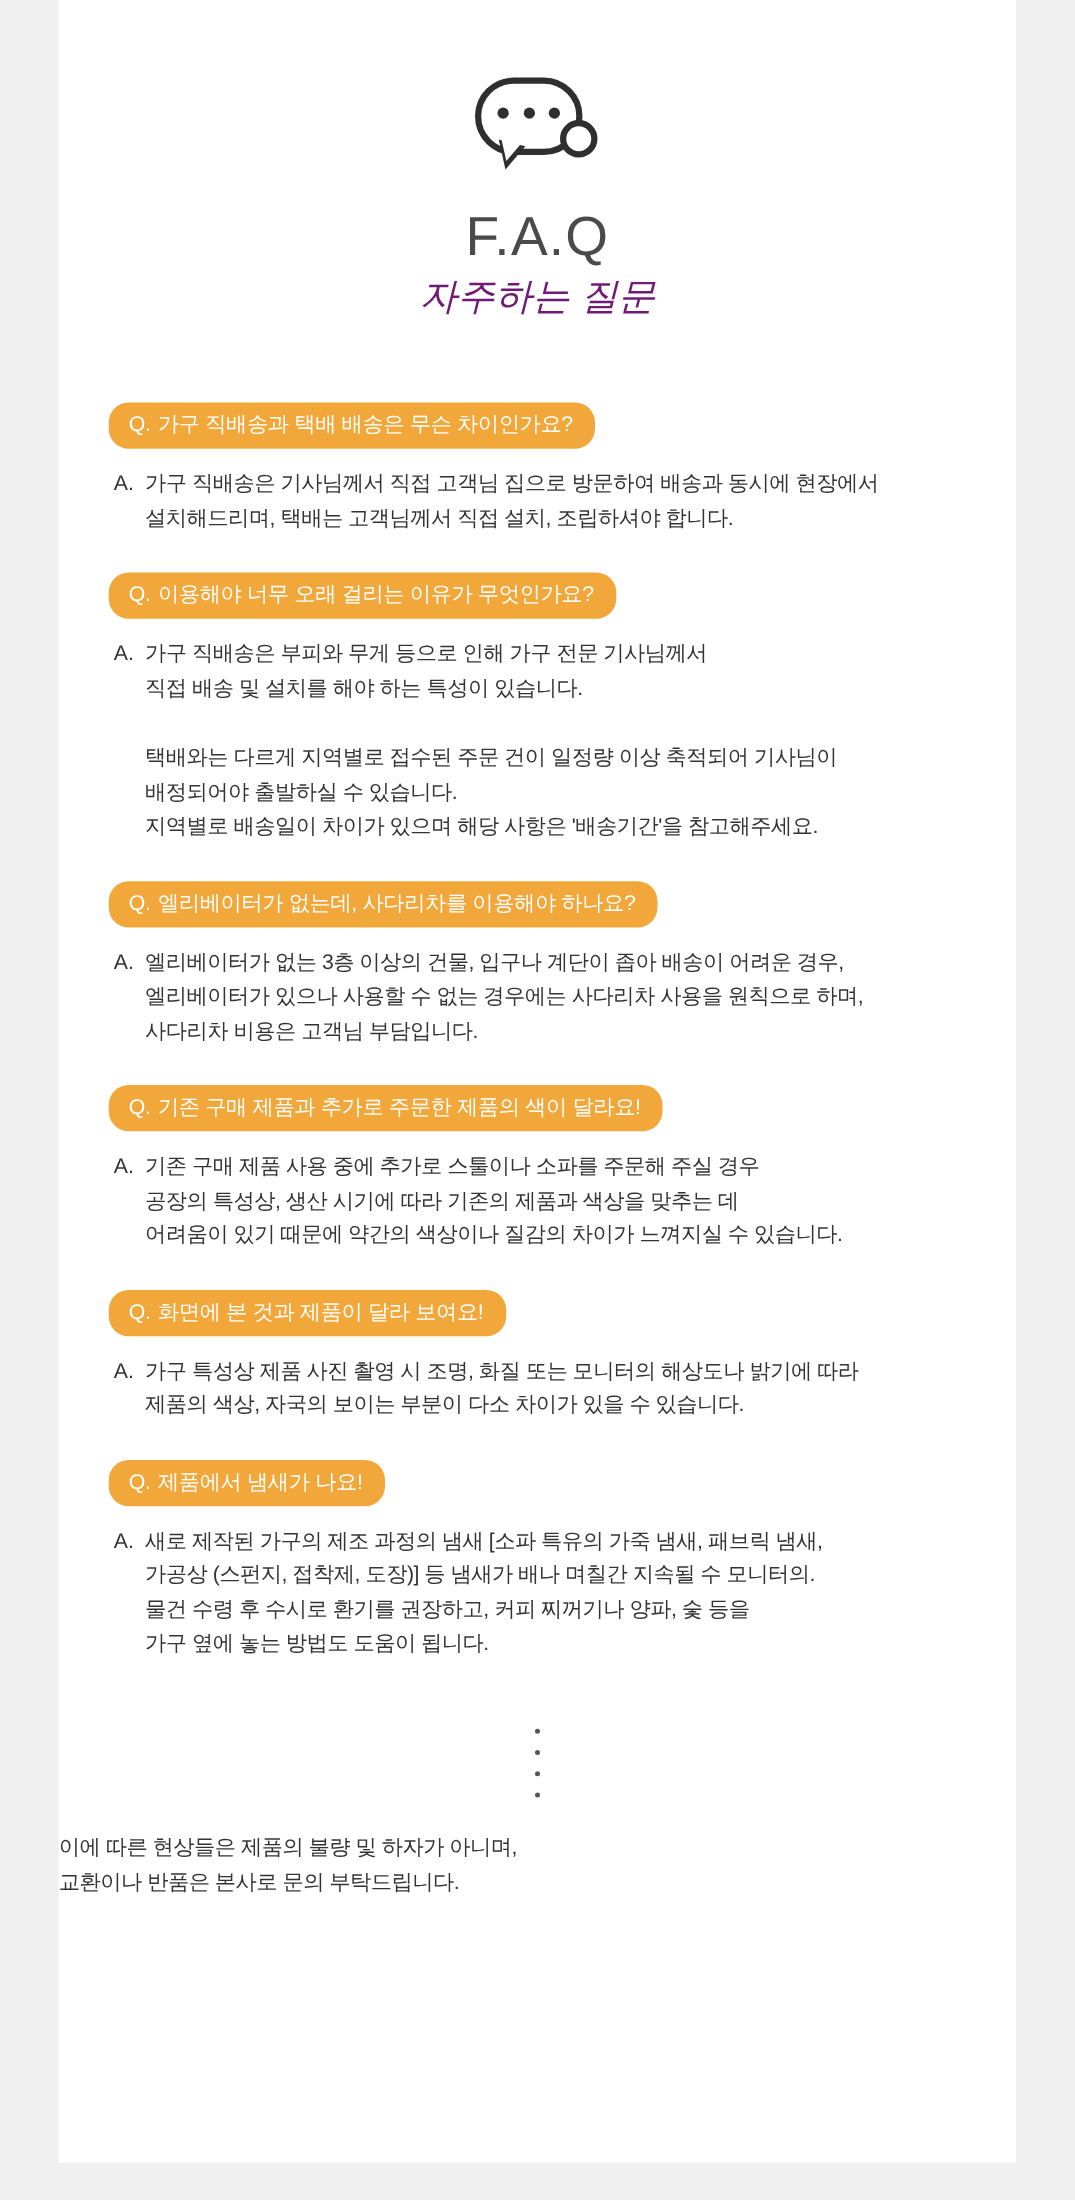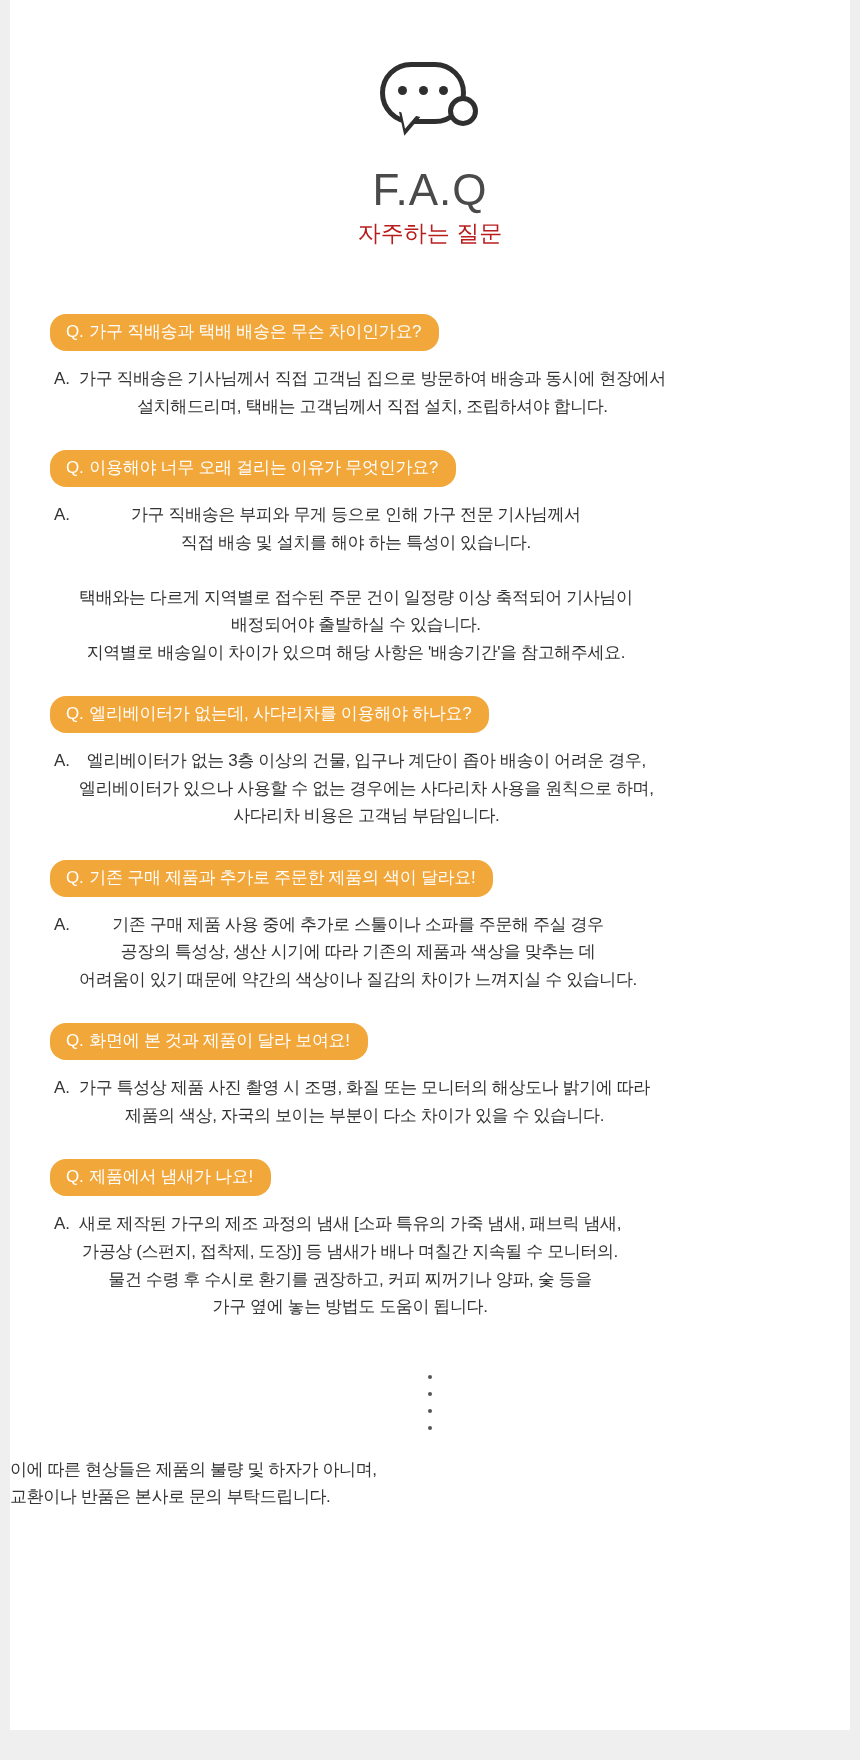--- a/index.html
+++ b/index.html
@@ -7,21 +7,21 @@
     padding: 0;
   }
   body {
     width: 860px;
     min-height: 1760px;
     background: #efefef;
     font-family: "Liberation Sans", sans-serif;
     -webkit-font-smoothing: antialiased;
   }
   .page {
-    width: 840px;
+    width: 766px;
     min-height: 1730px;
     margin: 0 auto;
     background: #ffffff;
     padding: 0 0 40px 0;
     box-sizing: border-box;
     position: relative;
   }
   
   .header {
     padding-top: 62px;
@@ -94,25 +94,26 @@
   }
   .faq-title {
     font-size: 44px;
     letter-spacing: 1px;
     color: #4a4a4a;
     font-weight: normal;
     margin: 0 0 6px 0;
     line-height: 1.1;
   }
   .faq-subtitle {
-    font-size: 23px;
-    color: #b91c1c;
+    font-size: 30px;
+    color: #701a75;
     font-weight: normal;
     margin: 0;
     line-height: 1.2;
+    font-style: italic;
   }
   
   .faq-list {
     margin-top: 66px;
     padding: 0 40px;
   }
   .faq-item {
     margin-bottom: 30px;
   }
   .q-pill {
@@ -140,21 +141,20 @@
     line-height: 1.62;
     flex: 0 0 auto;
     margin-right: 9px;
   }
   .a-body {
     font-size: 17px;
     color: #333333;
     line-height: 1.62;
     letter-spacing: -0.4px;
     white-space: pre-line;
-    text-align: center;
   }
   
   .vdots {
     margin: 54px auto 0 auto;
     width: 10px;
     text-align: center;
   }
   .vdots span {
     display: block;
     width: 4px;

